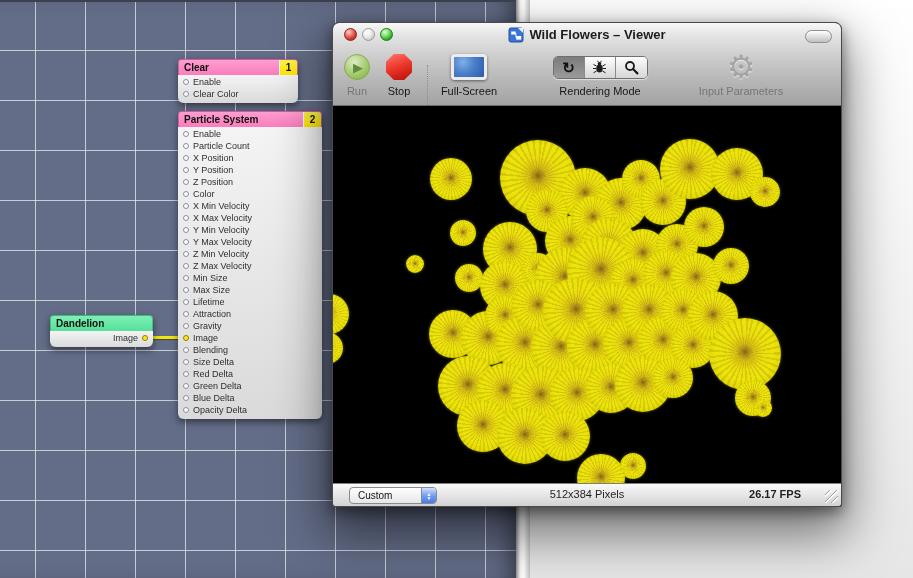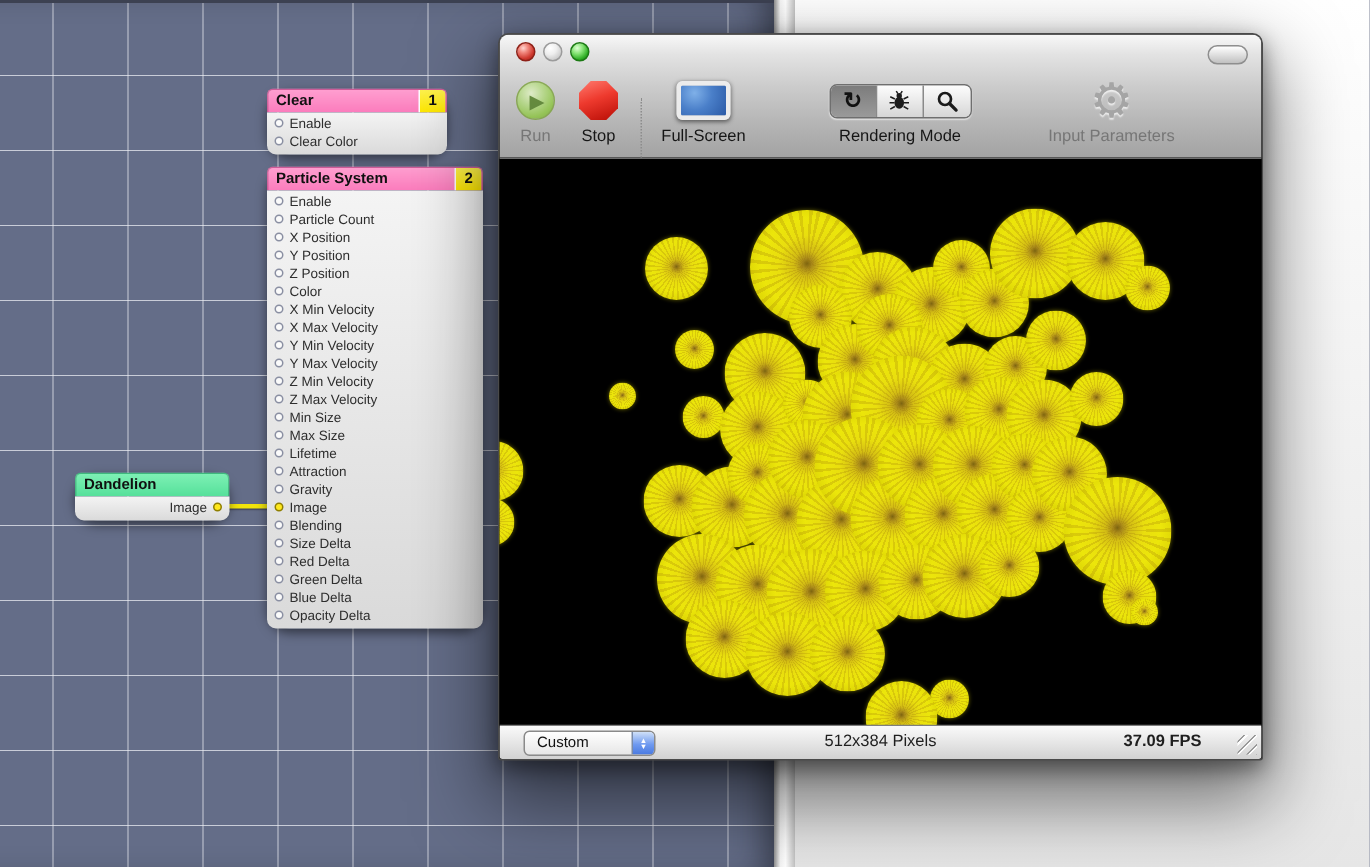--- a/index.html
+++ b/index.html
@@ -21,21 +21,21 @@
   .strip {
     position:absolute; left:516px; top:0; width:14px; height:578px;
     background:linear-gradient(to right,#8f8f8f 0%,#f4f4f4 30%,#ffffff 55%,#c2c2c2 100%);
   }
   .right-bg {
     position:absolute; left:530px; top:0; width:383px; height:578px;
     background:linear-gradient(to bottom,#ffffff 0%,#f1f1f1 55%,#e6e6e6 100%);
   }
 
   
-  .node { position:absolute; z-index:3; border-radius:15px;
+  .node { position:absolute; z-index:3; border-radius:4px;
           box-shadow:0 3px 7px rgba(0,0,0,.5); }
   .node-header { height:16px; display:flex; align-items:center;
                  border-radius:4px 4px 0 0; overflow:hidden;
                  border:1px solid rgba(120,30,80,.35); border-bottom:none; }
   .node-header.pink  { background:linear-gradient(#ff9ed0,#fb7cbc); }
   .node-header.green { background:linear-gradient(#7df0b4,#55e09a); border-color:rgba(20,110,70,.35);justify-content:flex-end; }
   .node-title { flex:1; padding-left:5px; font-size:10px; font-weight:bold; color:#101010;
                 white-space:nowrap; }
   .node-badge { width:18px; height:100%; background:linear-gradient(#fff34d,#ffe800);
                 border-left:1px solid #ffffff; font-size:10px; font-weight:bold;
@@ -275,20 +275,30 @@
 
 <div class="strip"></div>
 <div class="right-bg"></div>
 
 <div class="viewer">
   <div class="vw-header">
     <div class="traffic">
       <span class="tl red"></span>
       <span class="tl gray"></span>
       <span class="tl green"></span>
+    </div>
+    <div class="vw-title">
+      <svg width="16" height="16" viewBox="0 0 16 16">
+        <rect x="1" y="1" width="14" height="14" rx="2" fill="#3b74d6" stroke="#24509c"></rect>
+        <path d="M10 1 L15 6 L15 1 Z" fill="#ffffff" opacity="0.9"></path>
+        <rect x="3.2" y="4.5" width="4.5" height="3" fill="#ffffff"></rect>
+        <rect x="8.2" y="9" width="5" height="3.6" fill="#ffffff"></rect>
+        <path d="M7.7 6 L8.2 10.8" stroke="#ffffff" stroke-width="1"></path>
+      </svg>
+      <span>Wild Flowers – Viewer</span>
     </div>
     <div class="pill"></div>
 
     <div class="tb-item" style="left:5px;width:38px">
       <div class="tb-icon-box">
           <div class="run-icon">
             <span>▶</span>
           </div>
         </div>
       <div class="tb-label dim">Run</div>
@@ -414,16 +424,16 @@
       <div class="puff" style="left: 244px; top: 348px; width: 48px; height: 48px;"></div>
       <div class="puff" style="left: 421px; top: 293px; width: 18px; height: 18px;"></div>
     </div>
 
   <div class="vw-status">
     <div class="popup">
       <span class="popup-label">Custom</span>
       <span class="popup-stepper">▲<br>▼</span>
     </div>
     <div class="dims">512x384 Pixels</div>
-    <div class="fps">37.09 FPS</div>
+    <div class="fps">26.17 FPS</div>
     <div class="grip"></div>
   </div>
 </div>
 
 </body></html>

